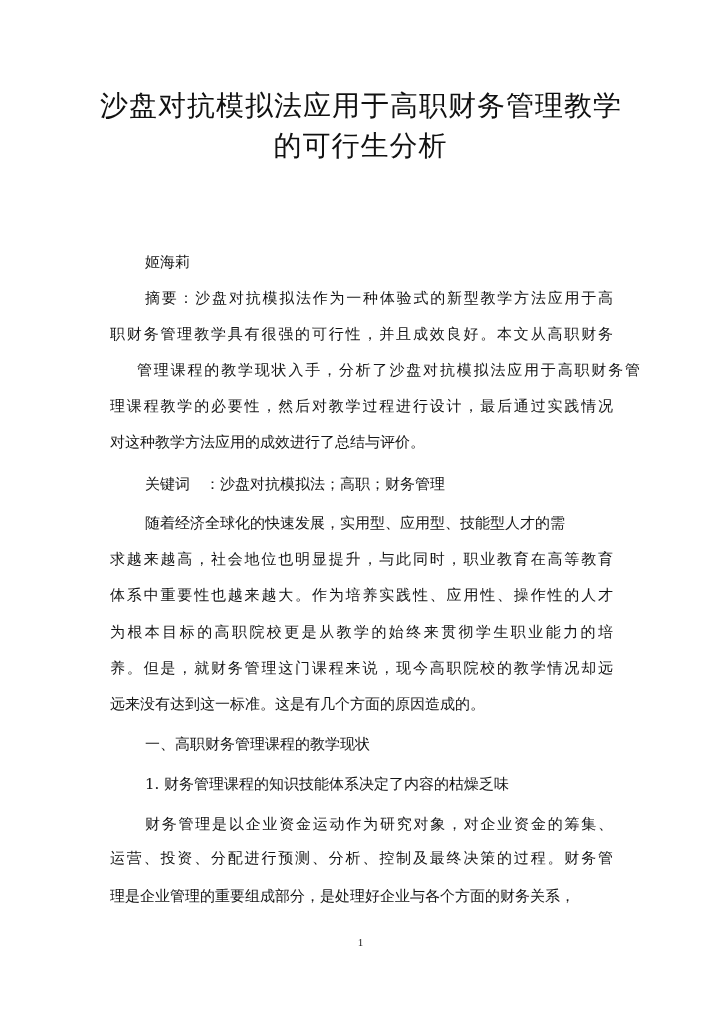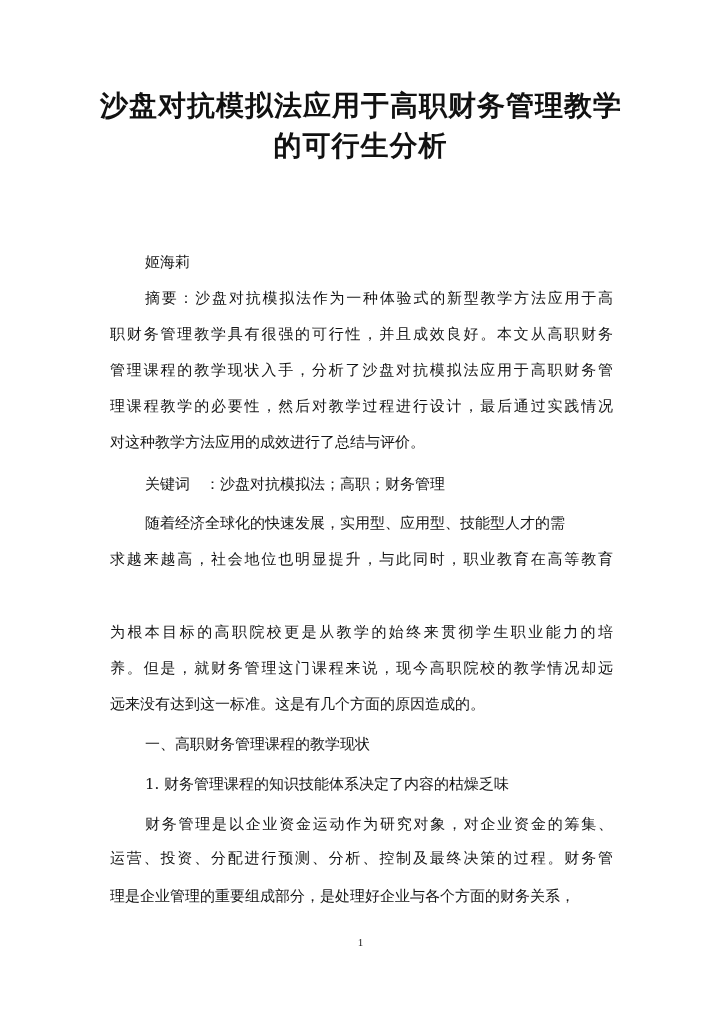--- a/index.html
+++ b/index.html
@@ -1,48 +1,49 @@
 <!DOCTYPE html>
 <html><head>
 <meta charset="utf-8">
 <style>
   html, body { margin: 0; padding: 0; background: #ffffff; }
   body { width: 721px; height: 1020px; position: relative; overflow: hidden;
          font-family: "DejaVu Serif", "Liberation Serif", serif; color: #111111; }
   .page { position: absolute; left: 0; top: 0; width: 721px; height: 1020px; background: #fff; }
   .title { position: absolute; left: 100px; width: 521px; text-align: center;
-           font-size: 28px; line-height: 40px; letter-spacing: 1px; color: #111; white-space: nowrap; font-weight: bold; }
+           font-size: 28px; line-height: 40px; letter-spacing: 1px; color: #111; white-space: nowrap; }
   .title.l1 { top: 86px; }
   .title.l2 { top: 126px; }
   .line { position: absolute; left: 110px; width: 503px; font-size: 15px; line-height: 24px;
           white-space: nowrap; color: #151515; }
   .line.indent { left: 145px; }
   .justify { text-align: justify; text-align-last: justify; }
   .pagenum { position: absolute; left: 0; width: 721px; top: 936px; text-align: center;
              font-size: 11px; color: #222; font-family: "Liberation Serif", serif; }
 </style>
 </head>
 <body>
 
 <div class="page">
   <div class="title l1">沙盘对抗模拟法应用于高职财务管理教学</div>
   <div class="title l2">的可行生分析</div>
 
   <div class="line indent" style="top:250px;">姬海莉</div>
 
   <div class="line indent justify" style="top:286px; width:468px;">摘要：沙盘对抗模拟法作为一种体验式的新型教学方法应用于高</div>
   <div class="line justify" style="top:322px;">职财务管理教学具有很强的可行性，并且成效良好。本文从高职财务</div>
-  <div class="line justify" style="top:358px;">管理课程的教学现状入手，分析了沙盘对抗模拟法应用于高职财务管</div>
+  <div class="line justify" style="top:358px;margin-left:27px;">管理课程的教学现状入手，分析了沙盘对抗模拟法应用于高职财务管</div>
   <div class="line justify" style="top:394px;">理课程教学的必要性，然后对教学过程进行设计，最后通过实践情况</div>
   <div class="line" style="top:430px;">对这种教学方法应用的成效进行了总结与评价。</div>
 
   <div class="line indent" style="top:472px;">关键词　：沙盘对抗模拟法；高职；财务管理</div>
 
   <div class="line indent justify" style="top:511px; width:393px;">随着经济全球化的快速发展，实用型、应用型、技能型人才的需</div>
   <div class="line justify" style="top:547px;">求越来越高，社会地位也明显提升，与此同时，职业教育在高等教育</div>
+  <div class="line justify" style="top:583px;">体系中重要性也越来越大。作为培养实践性、应用性、操作性的人才</div>
   <div class="line justify" style="top:620px;">为根本目标的高职院校更是从教学的始终来贯彻学生职业能力的培</div>
   <div class="line justify" style="top:656px;">养。但是，就财务管理这门课程来说，现今高职院校的教学情况却远</div>
   <div class="line" style="top:692px;">远来没有达到这一标准。这是有几个方面的原因造成的。</div>
 
   <div class="line indent" style="top:732px;">一、高职财务管理课程的教学现状</div>
   <div class="line indent" style="top:772px;">1. 财务管理课程的知识技能体系决定了内容的枯燥乏味</div>
 
   <div class="line indent justify" style="top:812px; width:468px;">财务管理是以企业资金运动作为研究对象，对企业资金的筹集、</div>
   <div class="line justify" style="top:848px;font-family:Liberation Mono, monospace;">运营、投资、分配进行预测、分析、控制及最终决策的过程。财务管</div>
   <div class="line" style="top:884px;">理是企业管理的重要组成部分，是处理好企业与各个方面的财务关系，</div>

